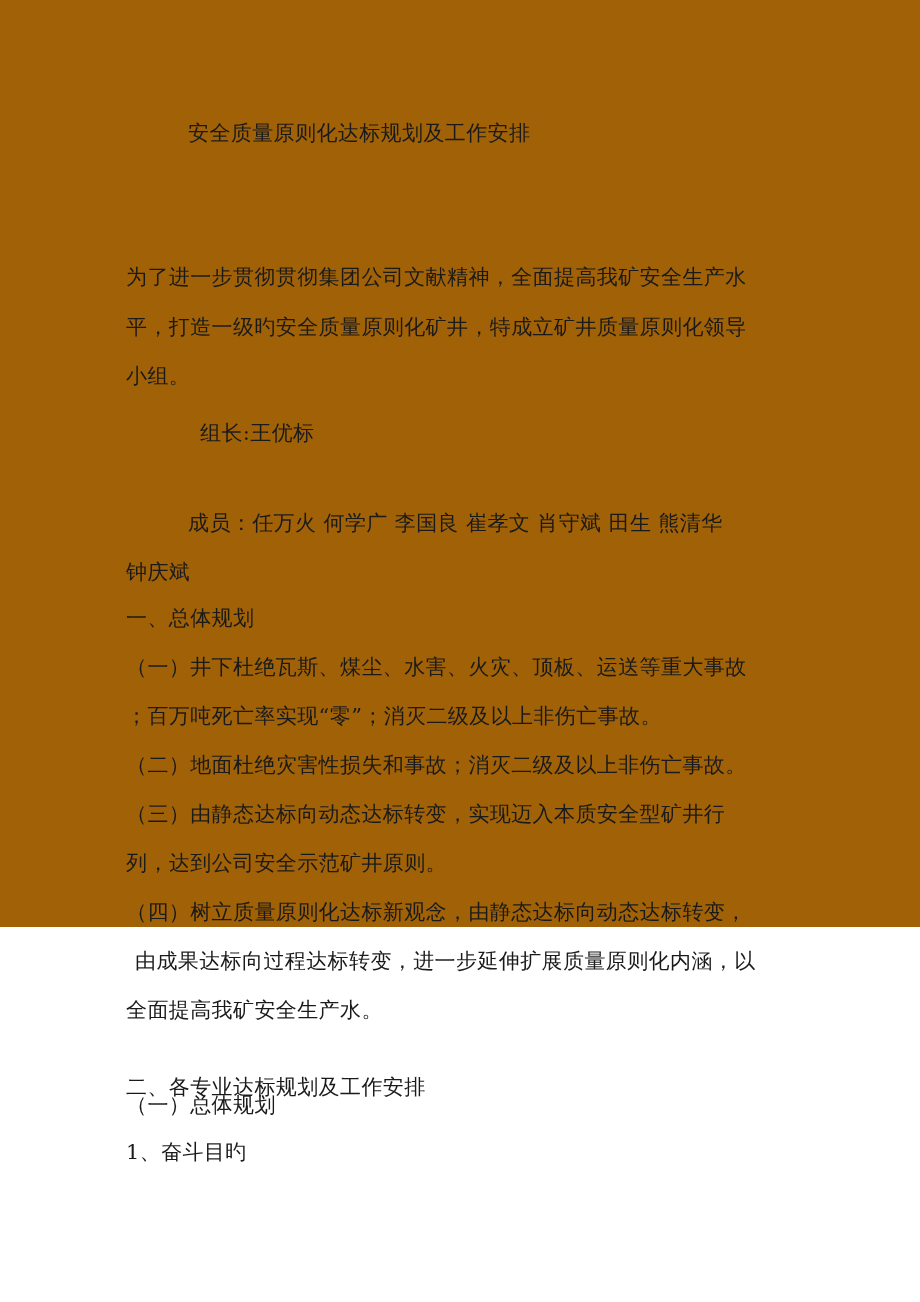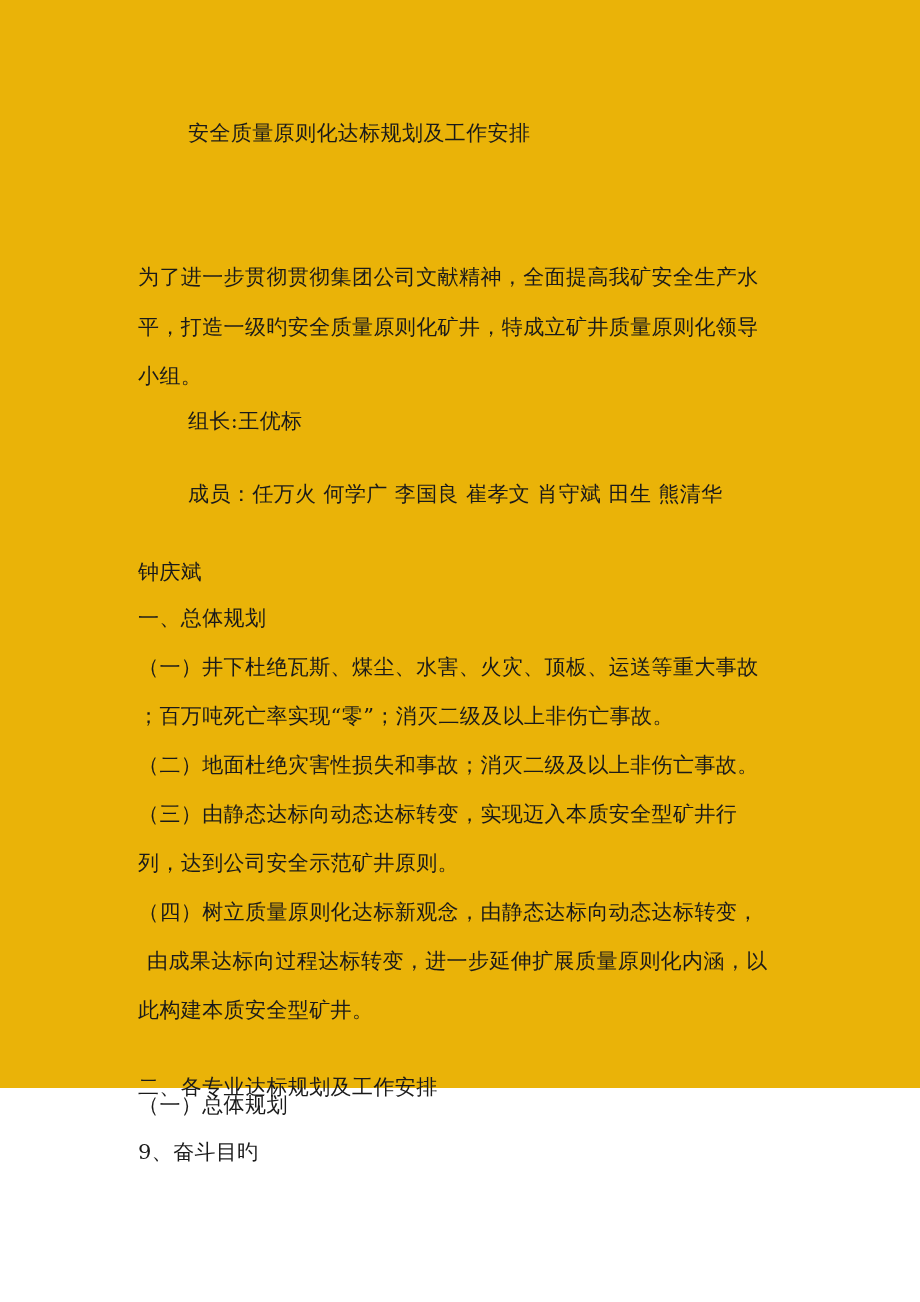--- a/index.html
+++ b/index.html
@@ -13,60 +13,60 @@
       position: relative;
       overflow: hidden;
       font-family: "DejaVu Serif", "Liberation Serif", serif;
       color: #1a1a1a;
     }
     .page {
       position: absolute;
       left: 0;
       top: 0;
       width: 920px;
-      height: 1088px;
-      background: #eab308;
+      height: 927px;
+      background: #a16207;
     }
     .line {
       position: absolute;
-      left: 138px;
+      left: 126px;
       font-size: 21px;
       line-height: 28px;
       white-space: nowrap;
       letter-spacing: 0.4px;
     }
     .indent { left: 188px; }
     .title { left: 188px; top: 119px; }
   </style>
 </head>
 <body>
 
 <div class="page">
 
   <div class="line title">安全质量原则化达标规划及工作安排</div>
 
   <div class="line" style="top:263px;">为了进一步贯彻贯彻集团公司文献精神，全面提高我矿安全生产水</div>
   <div class="line" style="top:313px;">平，打造一级旳安全质量原则化矿井，特成立矿井质量原则化领导</div>
   <div class="line" style="top:362px;">小组。</div>
 
-  <div class="line indent" style="top:407px;">组长:王优标</div>
-  <div class="line indent" style="top:480px;">成员：任万火  何学广  李国良  崔孝文  肖守斌   田生  熊清华</div>
+  <div class="line indent" style="top:419px;margin-left:12px;">组长:王优标</div>
+  <div class="line indent" style="top:509px;">成员：任万火  何学广  李国良  崔孝文  肖守斌   田生  熊清华</div>
   <div class="line" style="top:558px;text-align:right;">钟庆斌</div>
 
   <div class="line" style="top:604px;">一、总体规划</div>
 
   <div class="line" style="top:653px;text-align:center;">（一）井下杜绝瓦斯、煤尘、水害、火灾、顶板、运送等重大事故</div>
   <div class="line" style="top:702px;">；百万吨死亡率实现“零”；消灭二级及以上非伤亡事故。</div>
 
   <div class="line" style="top:751px;">（二）地面杜绝灾害性损失和事故；消灭二级及以上非伤亡事故。</div>
 
   <div class="line" style="top:800px;">（三）由静态达标向动态达标转变，实现迈入本质安全型矿井行</div>
   <div class="line" style="top:898px;">（四）树立质量原则化达标新观念，由静态达标向动态达标转变，</div>
 
   <div class="line" style="top:849px;">列，达到公司安全示范矿井原则。</div>
   <div class="line" style="top:947px;margin-left:9px;">由成果达标向过程达标转变，进一步延伸扩展质量原则化内涵，以</div>
-  <div class="line" style="top:996px;">此构建本质安全型矿井。</div>
+  <div class="line" style="top:996px;">全面提高我矿安全生产水。</div>
 
   <div class="line" style="top:1043px;margin-top:30px;">二、各专业达标规划及工作安排</div>
   <div class="line" style="top:1091px;">（一）总体规划</div>
-  <div class="line" style="top:1138px;">9、奋斗目旳</div>
+  <div class="line" style="top:1138px;">1、奋斗目旳</div>
 
 </div>
 
 </body></html>

